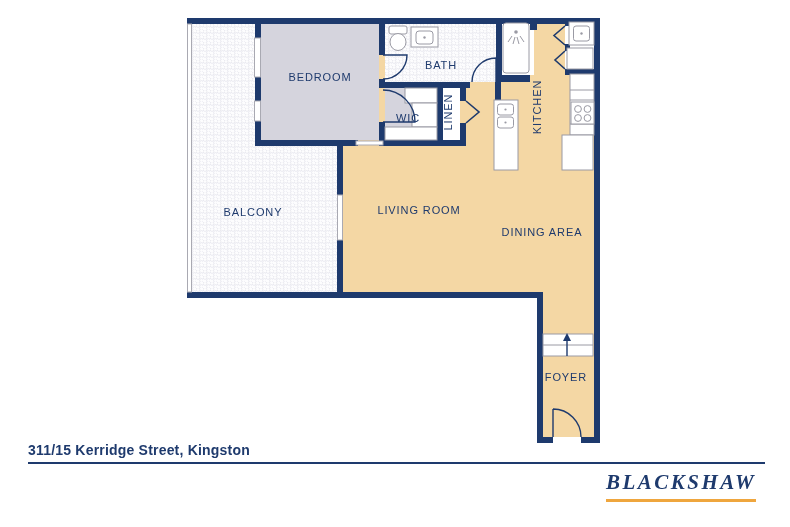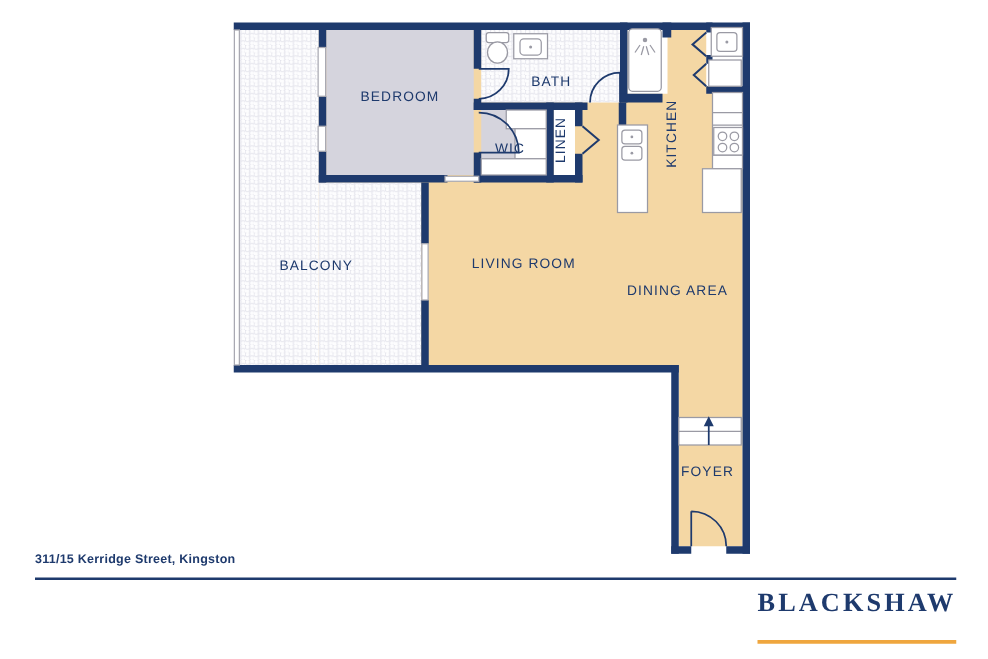--- a/index.html
+++ b/index.html
@@ -7,26 +7,26 @@
         font-family:"Liberation Sans",sans-serif;}
   svg{position:absolute;left:0;top:0;}
   .room-label{font-family:"Liberation Sans",sans-serif;font-size:11px;letter-spacing:0.9px;
               fill:#1e3a6d;text-anchor:middle;}
   .wall{fill:#1e3a6d;}
   .fixture{fill:#ffffff;stroke:#9a9aa4;stroke-width:1;}
   .fixline{stroke:#9a9aa4;stroke-width:1;fill:none;}
   .doorarc{stroke:#1e3a6d;stroke-width:1.4;fill:none;}
   .chevron{stroke:#1e3a6d;stroke-width:1.6;fill:none;}
   .glass{fill:#ffffff;stroke:#a9a9b2;stroke-width:1;}
-  .address{position:absolute;left:28px;top:442px;font-size:10px;font-weight:bold;
+  .address{position:absolute;left:28px;top:442px;font-size:14px;font-weight:bold;
            color:#1e3a6d;letter-spacing:0.2px;}
   .rule{position:absolute;left:28px;top:462px;width:737px;height:2px;background:#1e3a6d;}
   .logo{position:absolute;left:606px;top:470px;font-family:"Liberation Serif",serif;
         font-weight:bold;font-size:21px;color:#1e3a6d;letter-spacing:2.5px;
-        border-bottom:3px solid #efa63e;padding-bottom:17px;}
+        border-bottom:3px solid #efa63e;padding-bottom:4px;font-style:italic;}
 </style>
 </head>
 <body>
 
 <div class="page">
 
   <svg width="790" height="527" viewBox="0 0 790 527">
     <defs>
       <pattern id="hexpat" width="7" height="6" patternUnits="userSpaceOnUse">
         <circle cx="2" cy="1.5" r="1.9" fill="none" stroke="#e4e4ec" stroke-width="0.8"></circle>

